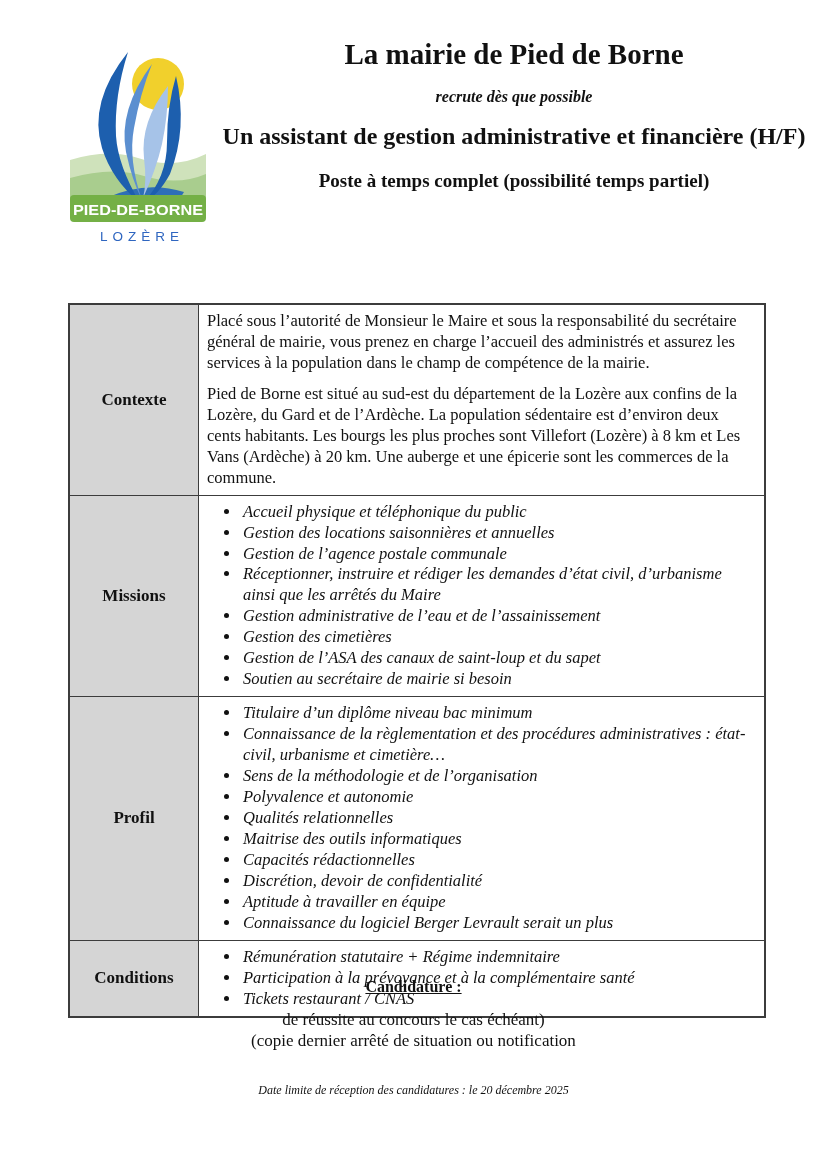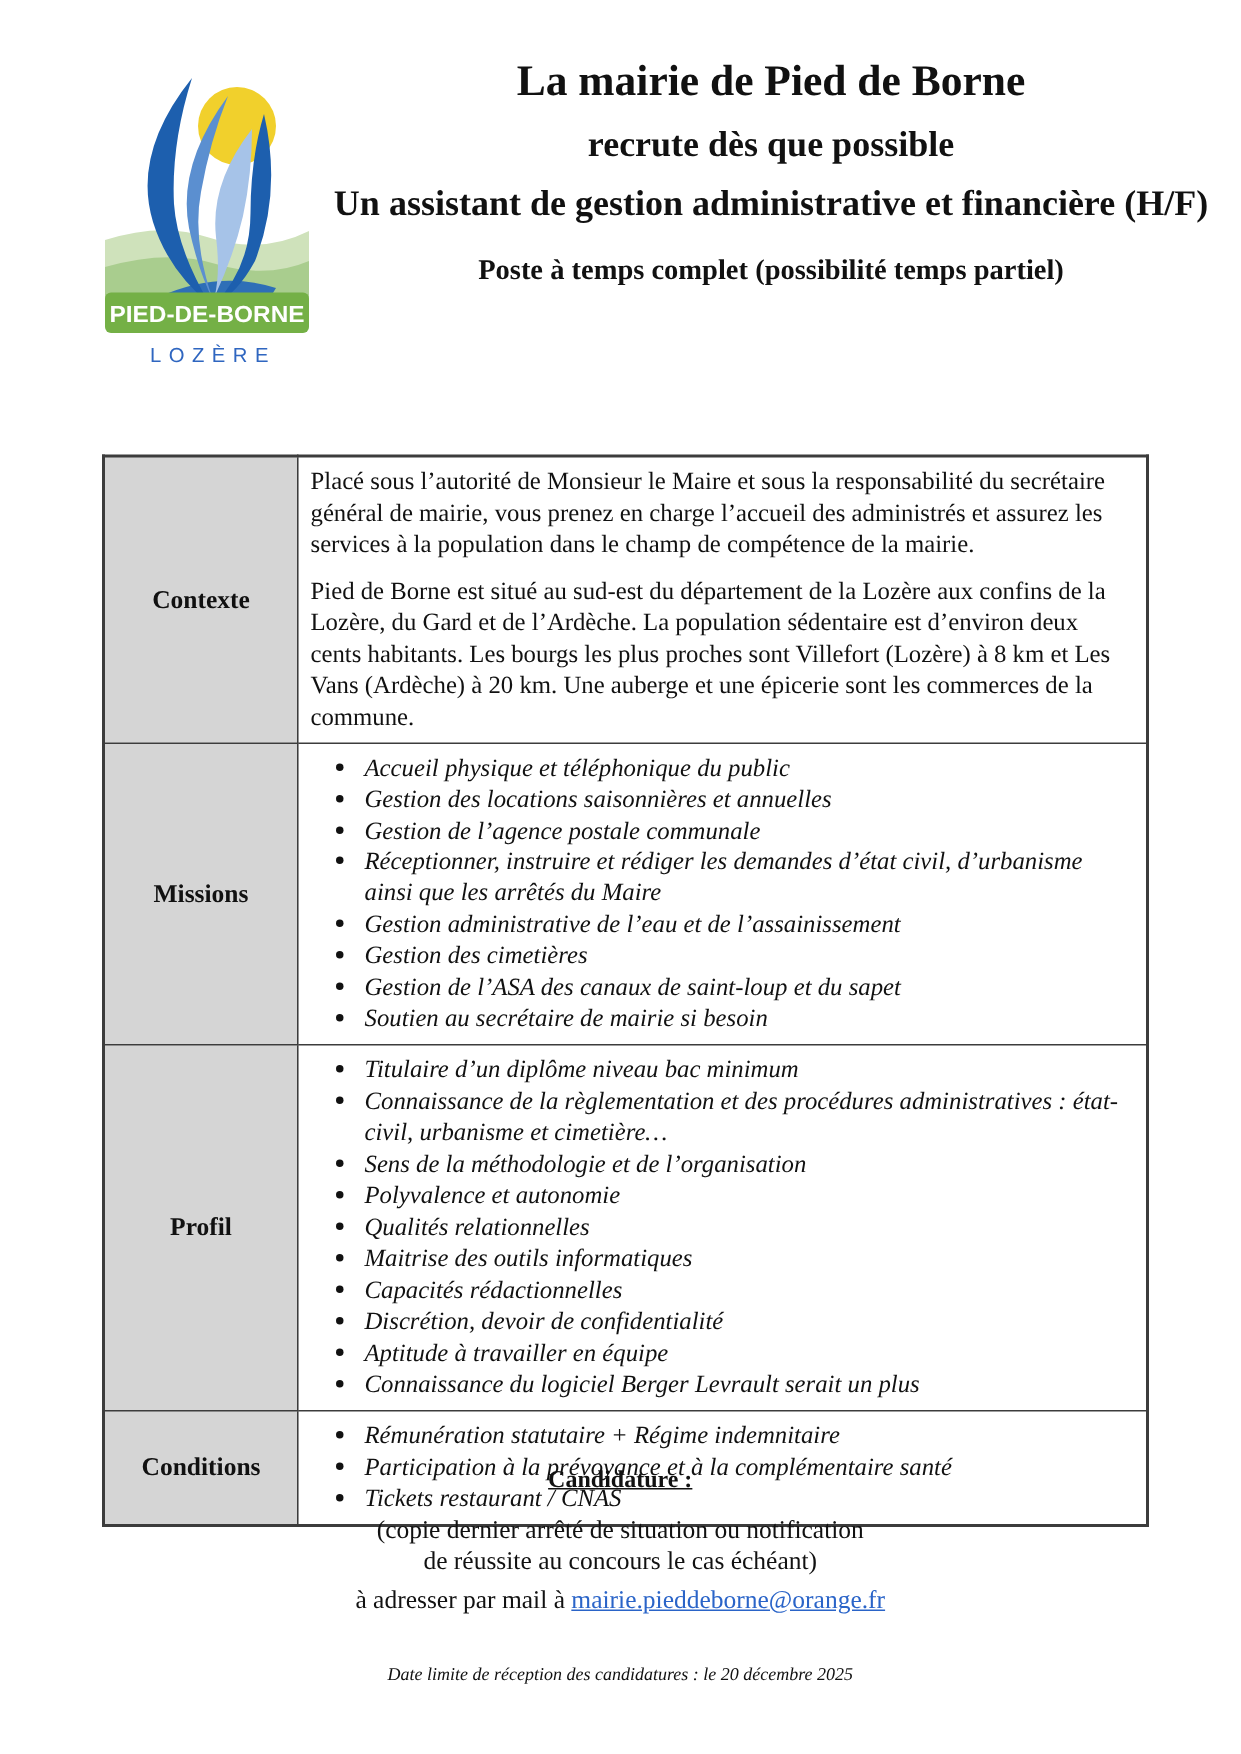--- a/index.html
+++ b/index.html
@@ -26,23 +26,24 @@
     left: 212px; top: 36px;
     width: 604px;
     text-align: center;
   }
   .doc-title {
     font-size: 29px; font-weight: bold;
     line-height: 36px;
     margin: 0 0 13px 0;
   }
   .doc-subtitle {
-    font-size: 24px; font-weight: bold;
+    font-size: 16px; font-weight: bold;
     line-height: 24px;
     margin: 0 0 12px 0;
+    font-style: italic;
   }
   .position-title {
     font-size: 24px; font-weight: bold;
     line-height: 30px;
     margin: 0 0 17px 0;
   }
   .post-type {
     font-size: 19px; font-weight: bold;
     line-height: 25px;
     margin: 0 0 14px 0;
@@ -196,17 +197,16 @@
             <li>Participation à la prévoyance et à la complémentaire santé</li>
             <li>Tickets restaurant / CNAS</li>
           </ul>
         </td>
       </tr>
     </tbody>
 </table>
 
 <div class="footer">
   <p class="candidature-heading">Candidature :</p>
+  <p class="footer-line">de réussite au concours le cas échéant)</p>
   <p class="footer-line">(copie dernier arrêté de situation ou notification</p>
-  <p class="footer-line">de réussite au concours le cas échéant)</p>
-  <p class="footer-line mail-line"><span>à adresser par mail à </span><a class="email-link">mairie.pieddeborne@orange.fr</a></p>
   <p class="deadline">Date limite de réception des candidatures : le 20 décembre 2025</p>
 </div>
 
 </body></html>

